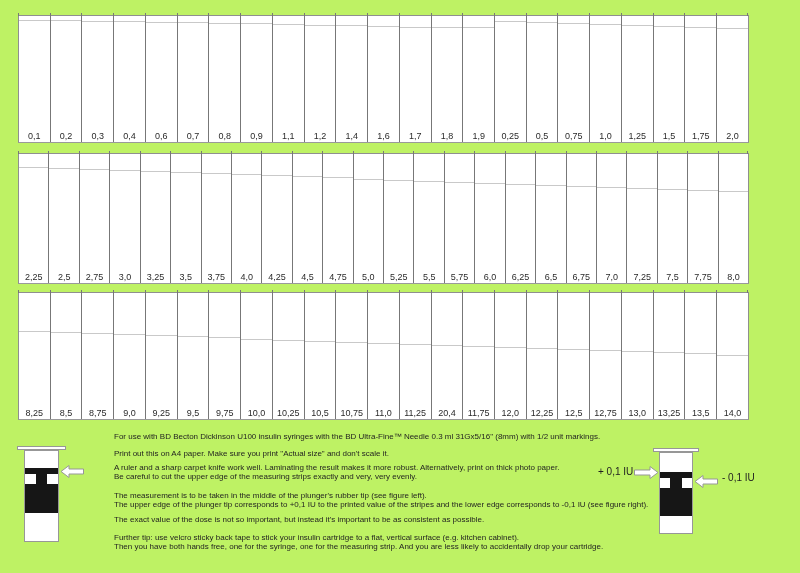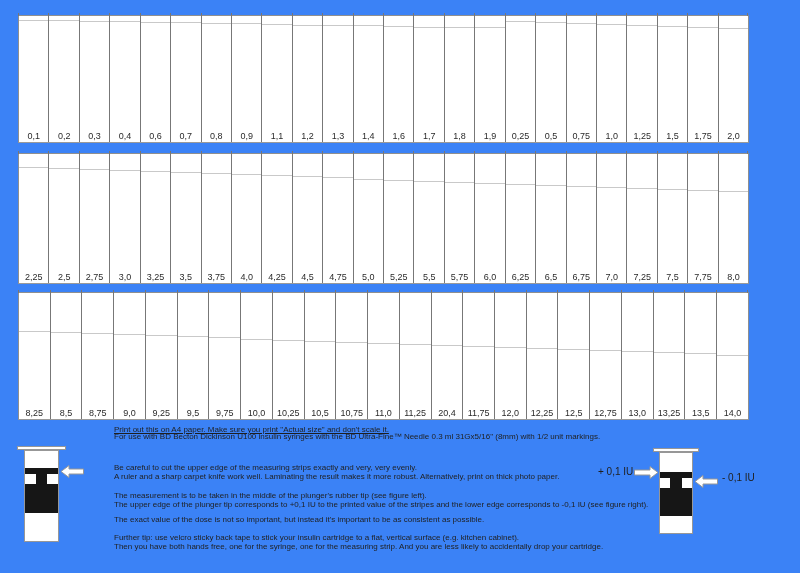--- a/index.html
+++ b/index.html
@@ -1,36 +1,36 @@
 <!DOCTYPE html>
 <html><head>
 <meta charset="utf-8">
 <style>
   html,body{margin:0;padding:0;background:#e9e9e9;}
-  #page{position:relative;width:800px;height:573px;background:#3b82f6;overflow:hidden;
+  #page{position:relative;width:800px;height:573px;background:#bef264;overflow:hidden;
         font-family:"Liberation Sans", sans-serif;-webkit-font-smoothing:antialiased;}
 
   
   .strip-row{position:absolute;left:18px;width:731px;display:flex;box-sizing:border-box;
              border:1px solid #8f8f8f;border-bottom:1px solid #9a9a9a;background:#fff;}
   .strip-row::before{content:'';position:absolute;left:-1px;top:-3px;width:1px;height:3px;background:#777;}
   #row1{top:15px;height:128px;}
   #row2{top:153px;height:131px;}
   #row3{top:292px;height:128px;}
   .strip{flex:1 1 0;position:relative;}
   .strip:not(:last-child){border-right:1px solid #777;}
   .strip::after{content:'';position:absolute;right:-1px;top:-3px;width:1px;height:3px;background:#777;}
   .strip:last-child::after{right:0;}
   .measure-line{position:absolute;left:0;right:0;height:1px;background:#c9c9c9;}
   .strip-label{position:absolute;bottom:1px;left:-6px;right:-6px;text-align:center;
                font-size:9px;letter-spacing:0;color:#2a2a2a;}
 
   
   .para{position:absolute;left:98px;font-size:8px;line-height:9px;color:#1f1f1f;white-space:nowrap;padding-left:16px;}
-  #p1{top:432px;} #p2{top:425px;text-decoration:underline;} #p3{top:463px;} #p4{top:491px;} #p5{top:515px;} #p6{top:533px;}
+  #p1{top:432px;} #p2{top:449px;} #p3{top:463px;} #p4{top:491px;} #p5{top:515px;} #p6{top:533px;}
 
   
   .fig{position:absolute;}
   #fig-left{left:17px;top:446px;width:90px;height:100px;}
   #fig-right{left:598px;top:448px;width:170px;height:92px;}
   .flange{position:absolute;background:#fff;border:1px solid #979797;box-sizing:border-box;}
   .barrel{position:absolute;background:#fff;border:1px solid #979797;box-sizing:border-box;}
   .black{position:absolute;background:#161616;}
   .iu-label{position:absolute;font-size:10px;color:#1f1f1f;white-space:nowrap;}
   .arrow{position:absolute;}
@@ -76,24 +76,20 @@
       <div class="strip">
         <div class="measure-line" style="top: 8px;"></div>
         <div class="strip-label">1,1</div>
       </div>
       <div class="strip">
         <div class="measure-line" style="top: 9px;"></div>
         <div class="strip-label">1,2</div>
       </div>
       <div class="strip">
         <div class="measure-line" style="top: 9px;"></div>
-        <div class="strip-label">1,3</div>
-      </div>
-      <div class="strip">
-        <div class="measure-line" style="top: 9px;"></div>
         <div class="strip-label">1,4</div>
       </div>
       <div class="strip">
         <div class="measure-line" style="top: 10px;"></div>
         <div class="strip-label">1,6</div>
       </div>
       <div class="strip">
         <div class="measure-line" style="top: 11px;"></div>
         <div class="strip-label">1,7</div>
       </div>
@@ -331,22 +327,22 @@
       </div>
     </div>
 
   <div id="p1" class="para">
     <div>For use with BD Becton Dickinson U100 insulin syringes with the BD Ultra-Fine™ Needle 0.3 ml 31Gx5/16" (8mm) with 1/2 unit markings.</div>
   </div>
   <div id="p2" class="para">
     <div>Print out this on A4 paper.  Make sure you print "Actual size" and don't scale it.</div>
   </div>
   <div id="p3" class="para">
+    <div>A ruler and a sharp carpet knife work well. Laminating the result makes it more robust. Alternatively, print on thick photo paper.</div>
     <div>Be careful to cut the upper edge of the measuring strips exactly and very, very evenly.</div>
-    <div>A ruler and a sharp carpet knife work well. Laminating the result makes it more robust. Alternatively, print on thick photo paper.</div>
   </div>
   <div id="p4" class="para">
     <div>The measurement is to be taken in the middle of the plunger's rubber tip (see figure left).</div>
     <div>The upper edge of the plunger tip corresponds to +0,1 IU to the printed value of the stripes and the lower edge corresponds to -0,1 IU (see figure right).</div>
   </div>
   <div id="p6" class="para">
     <div>Further tip: use velcro sticky back tape to stick your insulin cartridge to a flat, vertical surface (e.g. kitchen cabinet).</div>
     <div>Then you have both hands free, one for the syringe, one for the measuring strip.  And you are less likely to accidentally drop your cartridge.</div>
   </div>
   <div id="p5" class="para">

